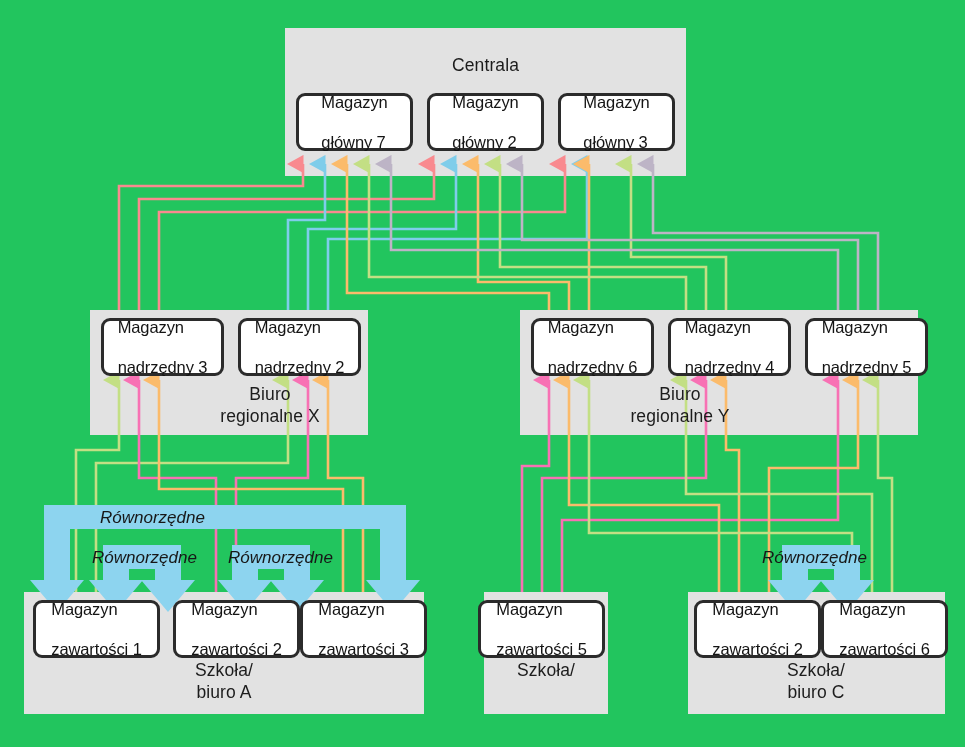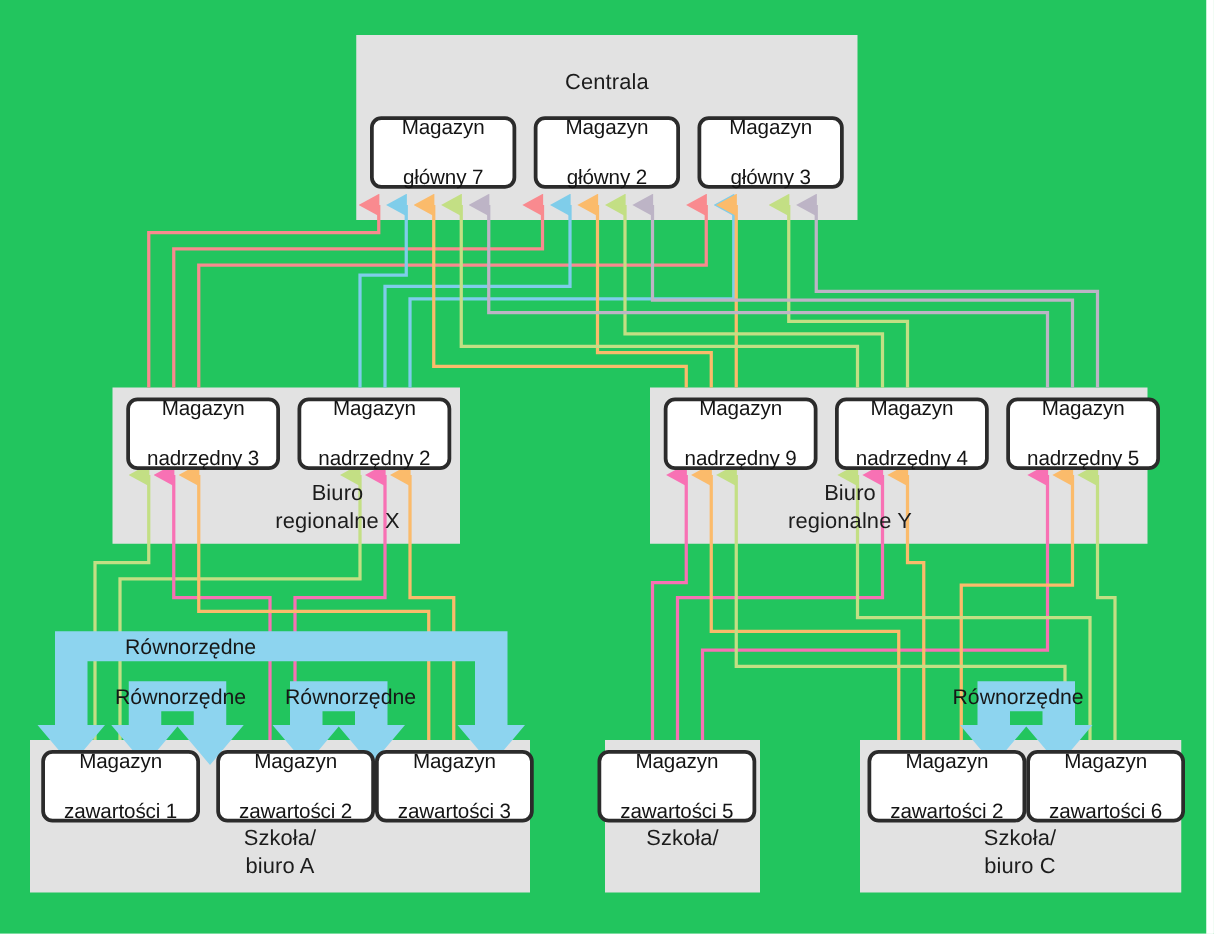--- a/index.html
+++ b/index.html
@@ -2,24 +2,24 @@
 <html><head>
 <meta charset="utf-8">
 <style>
   html,body{margin:0;padding:0;background:#fff;}
   body{font-family:"Liberation Sans","DejaVu Sans",sans-serif;}
   #stage{position:relative;width:965px;height:747px;background:#22c55e;overflow:hidden;}
   #wires{position:absolute;left:0;top:0;width:971px;height:747px;}
   .panel{position:absolute;background:#e2e2e2;}
   .panel-label{position:absolute;text-align:center;color:#1c1c1c;font-size:17.5px;line-height:22px;letter-spacing:.1px;}
   .node{position:absolute;background:#fff;border:3.2px solid #2b2b2b;border-radius:9px;
-        display:flex;align-items:center;justify-content:center;text-align:center;
+        display:flex;align-items:center;justify-content:center;
         color:#141414;font-size:16.5px;line-height:20px;letter-spacing:-.1px;box-sizing:border-box;}
   .node span{display:block;padding:0 2px;}
-  .peer-label{position:absolute;color:#171717;font-size:17px;line-height:20px;white-space:nowrap;}
+  .peer-label{position:absolute;color:#171717;font-size:17px;line-height:20px;white-space:nowrap;font-style:italic;}
 </style>
 </head>
 <body>
 
 <div id="stage">
 
   <div class="panel" style="left:285px;top:28px;width:401px;height:148px;"></div>
   <div class="panel" style="left:90px;top:310px;width:278px;height:125px;"></div>
   <div class="panel" style="left:520px;top:310px;width:398px;height:125px;"></div>
   <div class="panel" style="left:24px;top:592px;width:400px;height:122px;"></div>
@@ -174,21 +174,21 @@
   <div class="node" style="left:101px;top:318px;width:123px;height:58px;">
     <span><span>Magazyn</span><br>
           <span>nadrzędny 3</span></span>
     </div>
   <div class="node" style="left:238px;top:318px;width:123px;height:58px;">
     <span><span>Magazyn</span><br>
           <span>nadrzędny 2</span></span>
     </div>
   <div class="node" style="left:531px;top:318px;width:123px;height:58px;">
     <span><span>Magazyn</span><br>
-          <span>nadrzędny 9</span></span>
+          <span>nadrzędny 6</span></span>
     </div>
   <div class="node" style="left:668px;top:318px;width:123px;height:58px;">
     <span><span>Magazyn</span><br>
           <span>nadrzędny 4</span></span>
     </div>
   <div class="node" style="left:805px;top:318px;width:123px;height:58px;">
     <span><span>Magazyn</span><br>
           <span>nadrzędny 5</span></span>
     </div>
 

